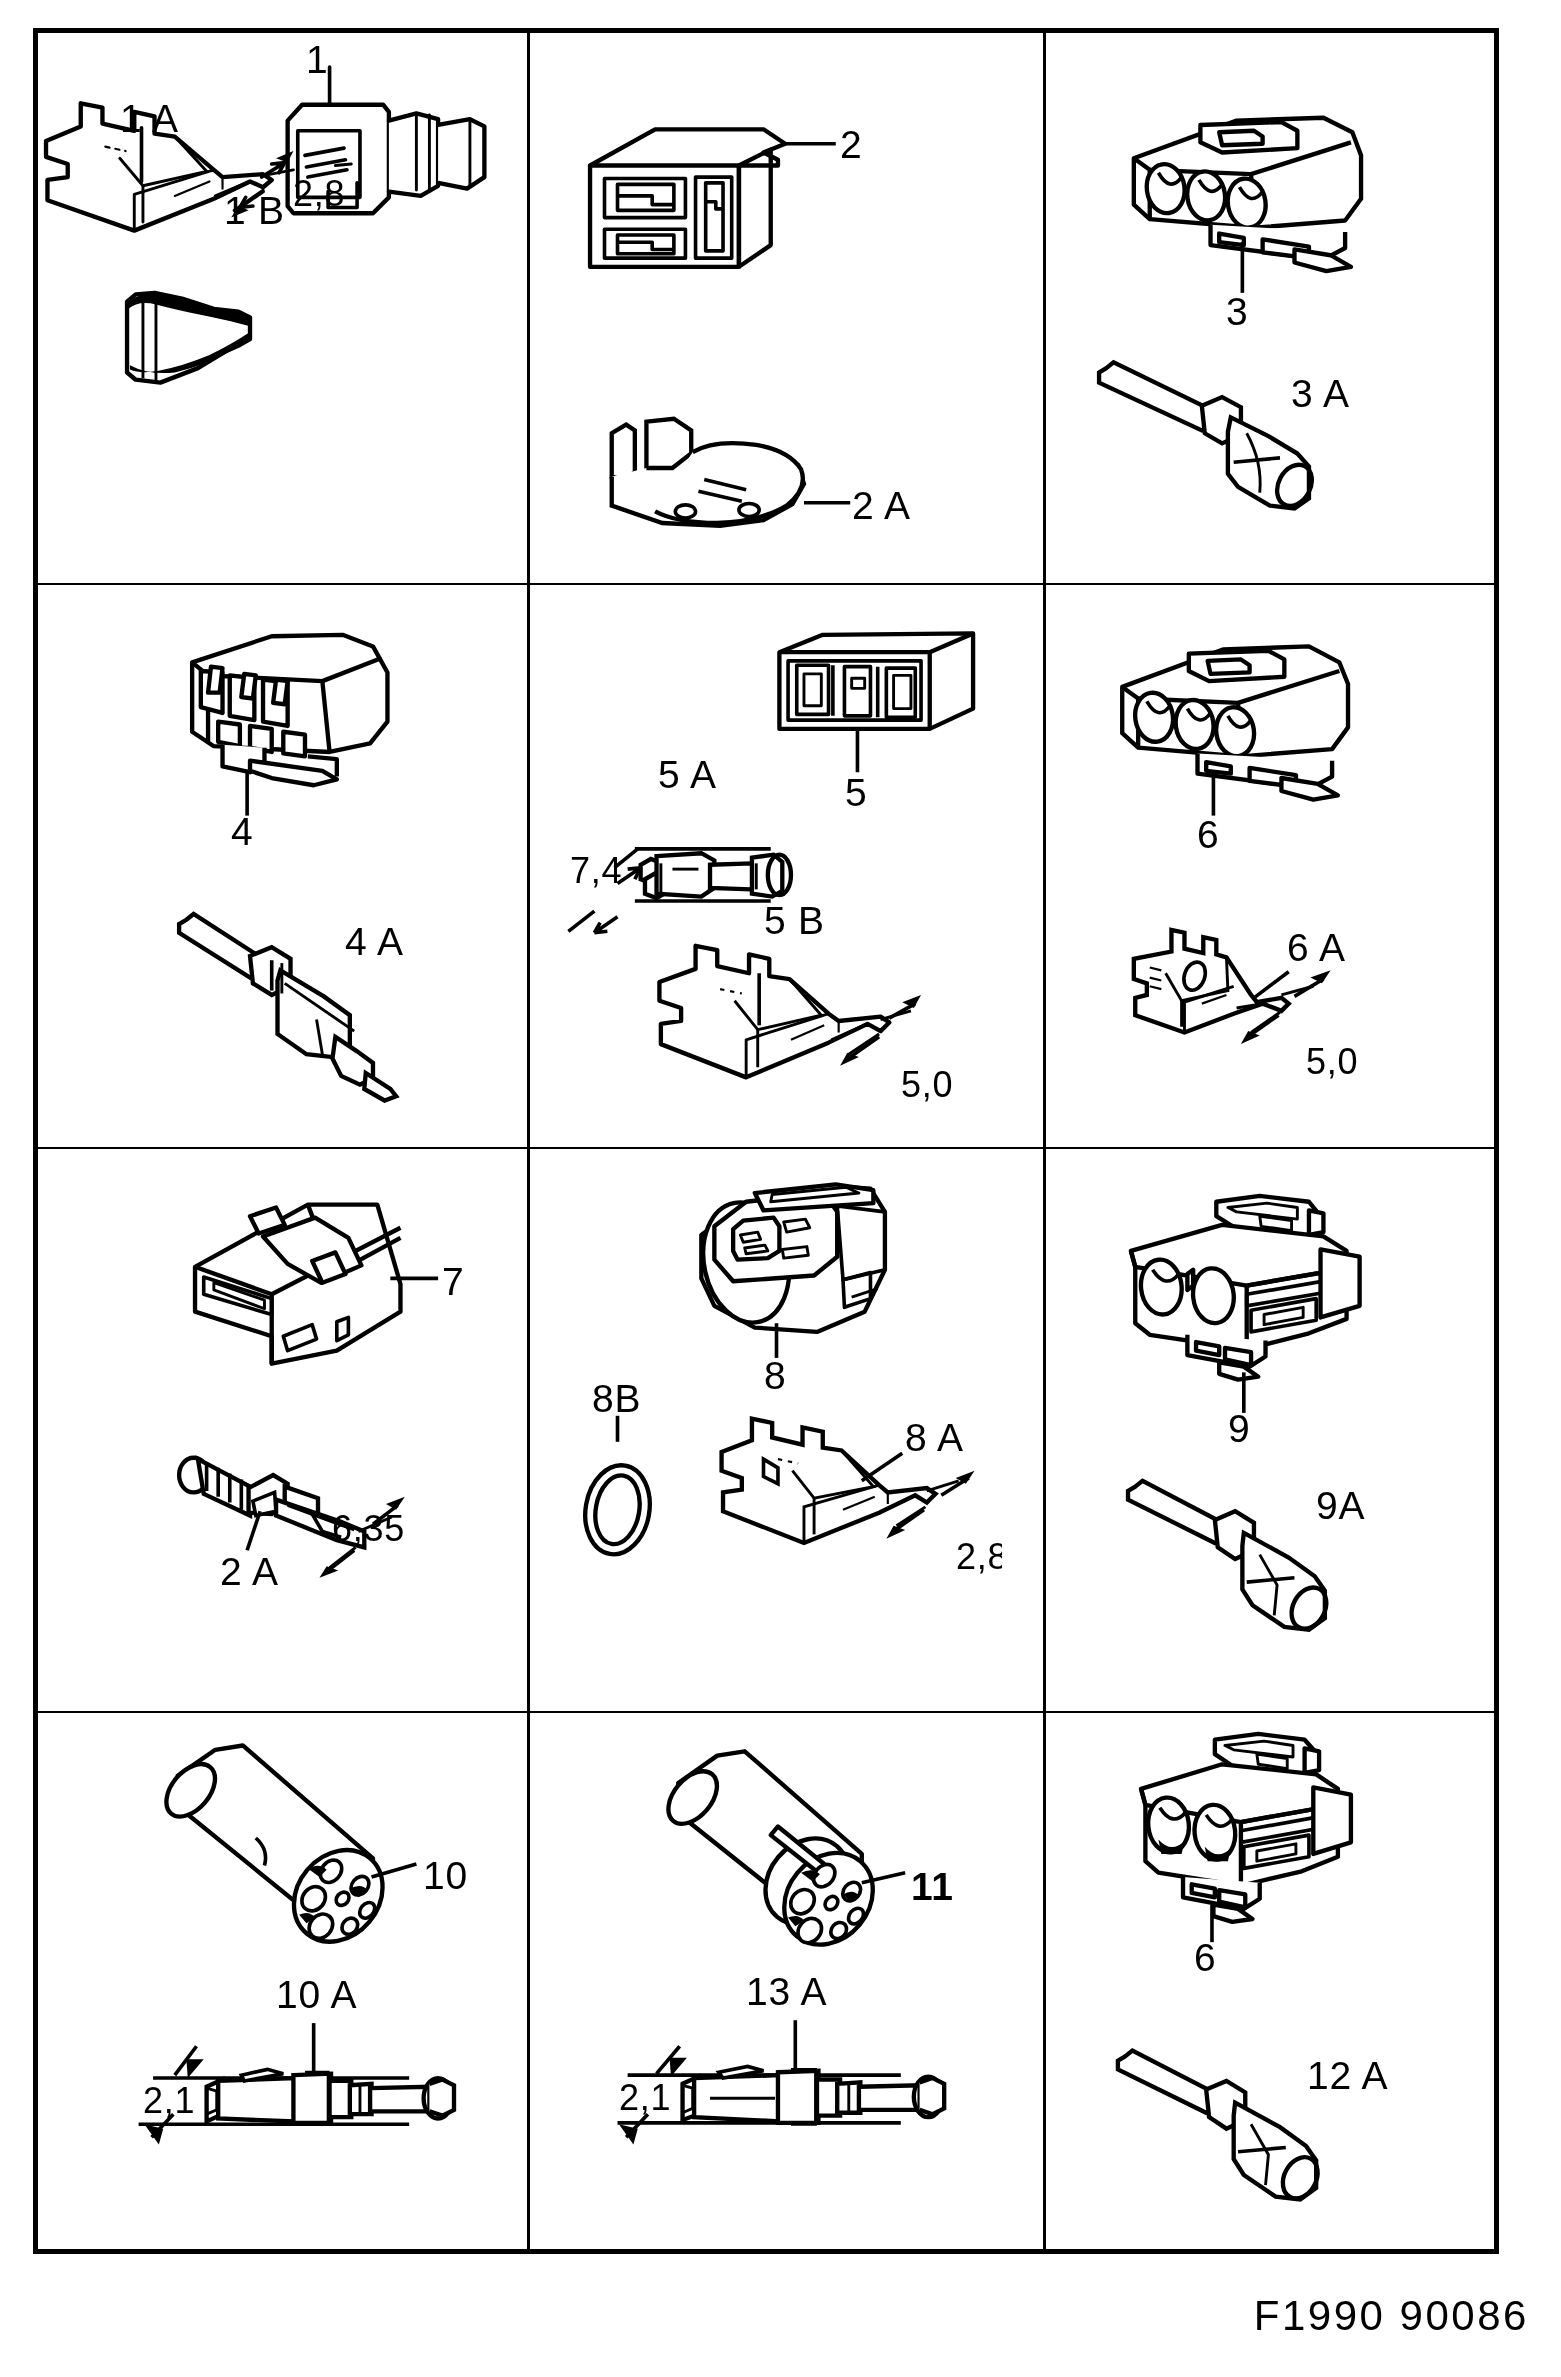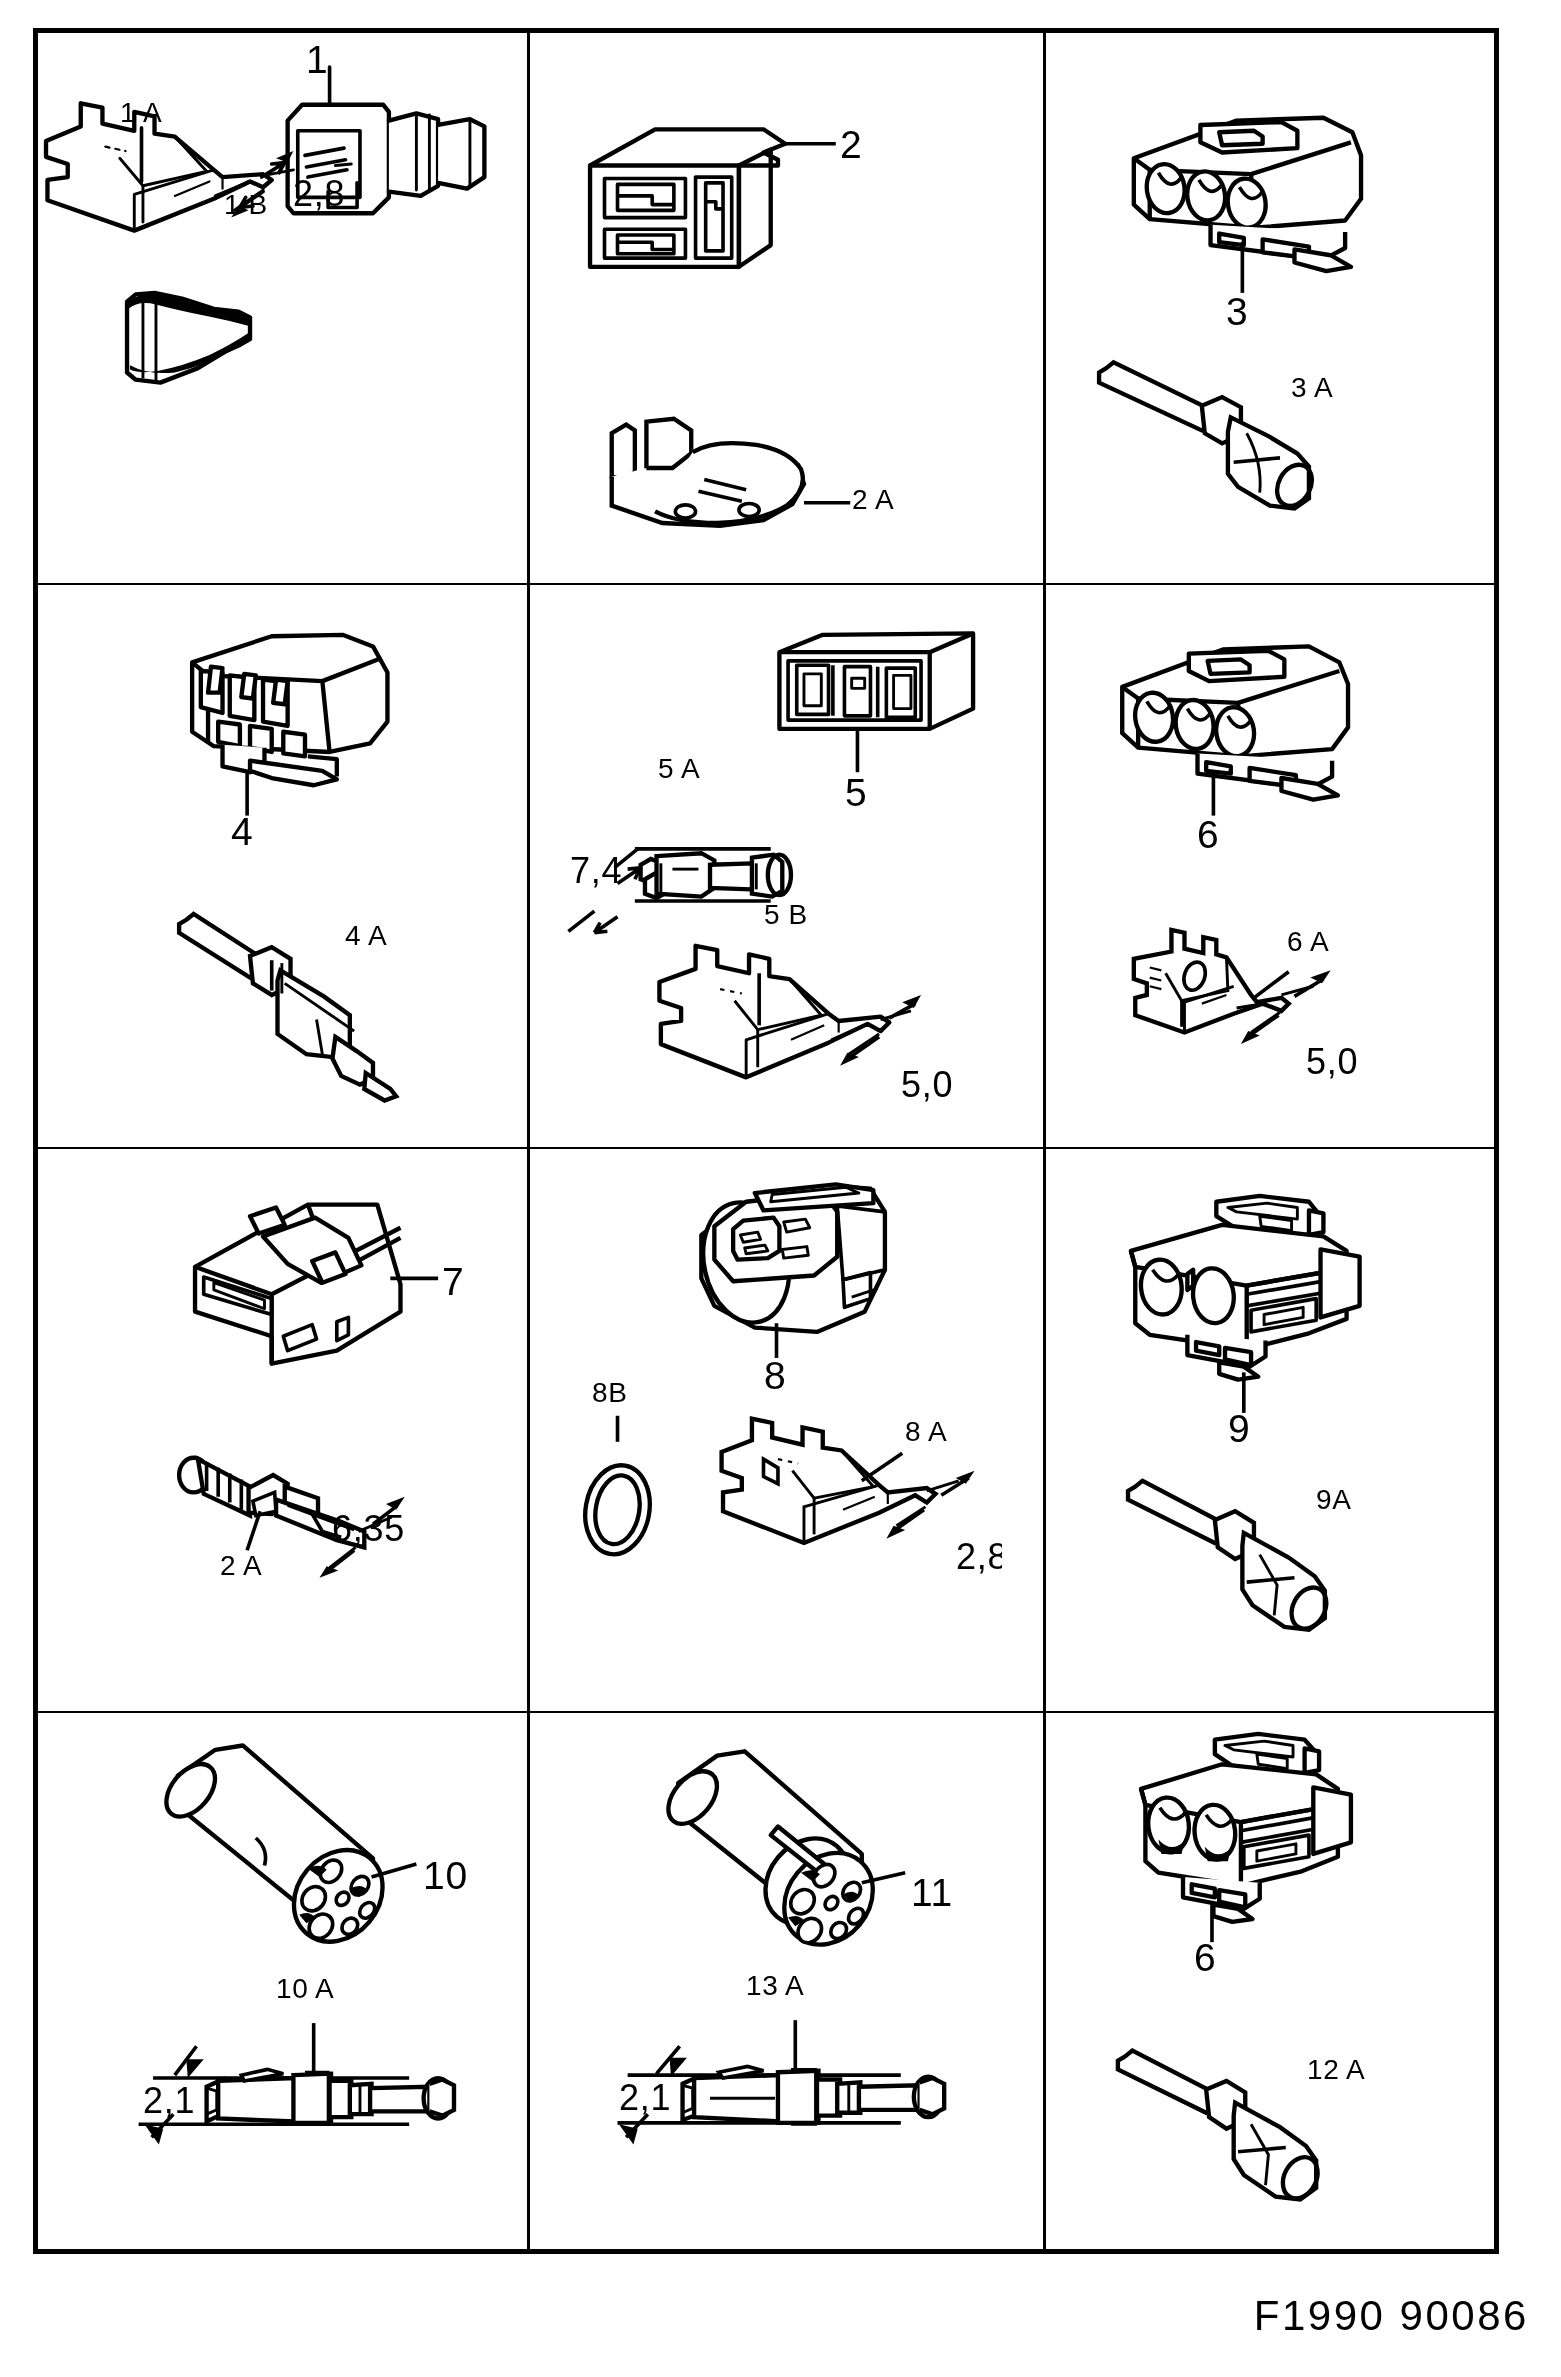--- a/index.html
+++ b/index.html
@@ -13,21 +13,21 @@
   
   .vline{position:absolute;top:0;bottom:0;width:2.9px;background:#000;}
   .hline{position:absolute;left:0;right:0;height:2.9px;background:#000;}
 
   .cell{position:absolute;overflow:hidden;}
   .svgwrap{position:absolute;left:0;top:0;width:100%;height:100%;}
   svg{display:block;width:100%;height:100%;}
 
   .lbl{position:absolute;font-family:"Liberation Sans",sans-serif;font-weight:400;color:#000;white-space:nowrap;letter-spacing:.02em;}
   .lbl-num{font-size:39px;}
-  .lbl-sub{font-size:28px;}
+  .lbl-sub{font-size:39px;}
   .lbl-dim{font-size:36px;}
 
   .caption{position:absolute;right:33px;top:2292px;font-size:42px;letter-spacing:.06em;font-family:"Liberation Sans",sans-serif;}
 </style>
 </head>
 <body>
 
 <div class="page">
 
   <div class="frame">
@@ -549,21 +549,21 @@
           <path d="M546 522 L564 516 L580 524 L580 558 L564 566 L546 560" fill="#fff" stroke-width="6"></path>
           <path d="M268 508 L308 500 L330 506 L274 516 Z" fill="#fff" stroke-width="5"></path>
           <path d="M256 544 L346 544" stroke-width="4"></path>
 
           <path d="M374 506 L374 436" stroke-width="5"></path>
         </g>
         <path d="M224 488 L202 514 L200 488 Z" fill="#000"></path>
         <path d="M150 608 L130 580 L156 586 Z" fill="#000"></path>
       </svg>
     </div>
-    <div class="lbl lbl-num" style="left:386px;top:166px;">11</div>
+    <div class="lbl lbl-num" style="left:386px;top:160px;font-weight:bold;">11</div>
     <div class="lbl lbl-sub" style="left:221px;top:265px;">13 A</div>
     <div class="lbl lbl-dim" style="left:94px;top:372px;">2,1</div>
   </div>
 
   <div class="cell" style="left:1005px;top:1705px;width:495px;height:548px;">
     <div class="svgwrap">
       <svg viewBox="0 0 684 758" preserveAspectRatio="none">
         <g fill="#fff" stroke="#000" stroke-width="6" stroke-linejoin="round">
 
           <path d="M290 48 L350 40 L414 48 L430 66 L430 88 L404 98 L314 84 L290 68 Z"></path>

